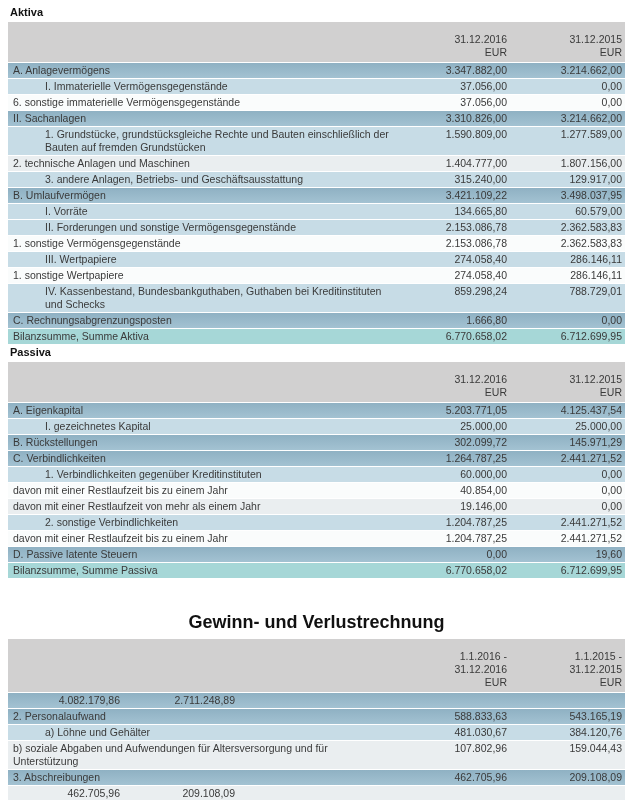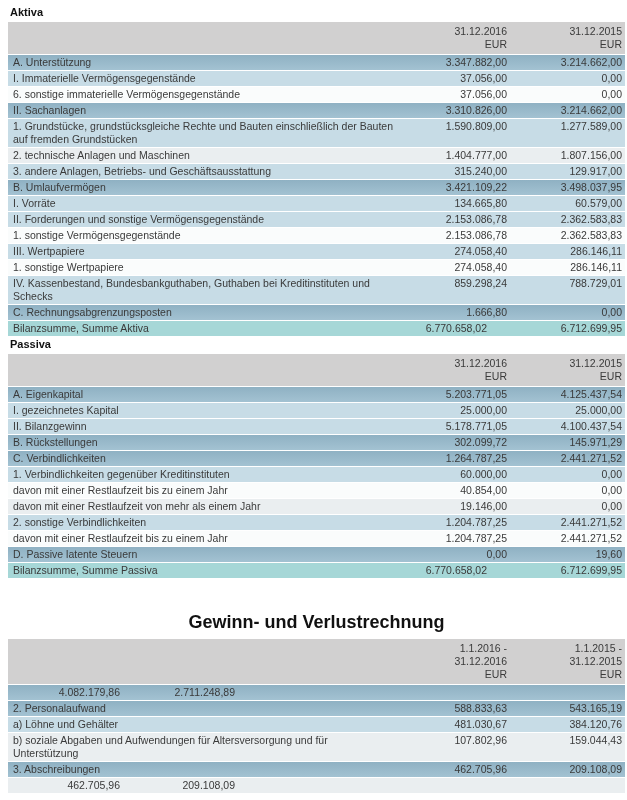--- a/index.html
+++ b/index.html
@@ -15,48 +15,48 @@
     margin:2px 0 4px 2px;
   }
   .guv-heading{
     font-weight:bold;color:#111;font-size:18px;
     text-align:center;margin:34px 0 6px 0;
   }
   .fin-table{width:617px;}
   .thead{display:flex;background:var(--header_bg,#d1d0d0);margin-bottom:1px;}
   .thead .cell-label{flex:1;}
   .thead .cell-val{
-    width:112px;text-align:right;padding:3px 3px 3px 0;
+    width:112px;text-align:right;padding:11px 3px 3px 0;
     white-space:pre-line;line-height:13px;color:#3a3a3a;
   }
   .row{display:flex;margin-bottom:1px;}
   .cell-label{flex:1;padding:1px 2px 1px 5px;line-height:13px;}
   .cell-val{width:112px;text-align:right;padding:1px 3px 1px 0;line-height:13px;}
   .row.section{background:linear-gradient(to bottom,var(--section_row_top,#8fb1c3),var(--section_row,#a3c2d2));}
-  .row.sub{background:var(--sub_row,#c7dce6);}
+  .row.sub{background:var(--sub_row,#c7dce6);padding-left:32px;}
   .row.plain{background:var(--plain_row,#fafcfc);}
   .row.plain2{background:var(--plain2_row,#eaeef0);}
-  .row.total{background:var(--total_row,#a6d7d7);gap:20px;}
+  .row.total{background:var(--total_row,#a6d7d7);}
 </style>
 </head>
 <body>
 
 <div class="page">
 
   <div class="fin-heading">Aktiva</div>
   <div class="fin-table">
       <div class="thead">
         <div class="cell-label"></div>
         <div class="cell-val">31.12.2016
 EUR</div>
         <div class="cell-val">31.12.2015
 EUR</div>
       </div>
       <div class="row section">
-        <div class="cell-label">A. Unterstützung</div>
+        <div class="cell-label">A. Anlagevermögens</div>
         <div class="cell-val">3.347.882,00</div>
         <div class="cell-val">3.214.662,00</div>
       </div>
       <div class="row sub">
         <div class="cell-label">I. Immaterielle Vermögensgegenstände</div>
         <div class="cell-val">37.056,00</div>
         <div class="cell-val">0,00</div>
       </div>
       <div class="row plain">
         <div class="cell-label">6. sonstige immaterielle Vermögensgegenstände</div>
@@ -141,25 +141,20 @@
       </div>
       <div class="row section">
         <div class="cell-label">A. Eigenkapital</div>
         <div class="cell-val">5.203.771,05</div>
         <div class="cell-val">4.125.437,54</div>
       </div>
       <div class="row sub">
         <div class="cell-label">I. gezeichnetes Kapital</div>
         <div class="cell-val">25.000,00</div>
         <div class="cell-val">25.000,00</div>
-      </div>
-      <div class="row sub">
-        <div class="cell-label">II. Bilanzgewinn</div>
-        <div class="cell-val">5.178.771,05</div>
-        <div class="cell-val">4.100.437,54</div>
       </div>
       <div class="row section">
         <div class="cell-label">B. Rückstellungen</div>
         <div class="cell-val">302.099,72</div>
         <div class="cell-val">145.971,29</div>
       </div>
       <div class="row section">
         <div class="cell-label">C. Verbindlichkeiten</div>
         <div class="cell-val">1.264.787,25</div>
         <div class="cell-val">2.441.271,52</div>

